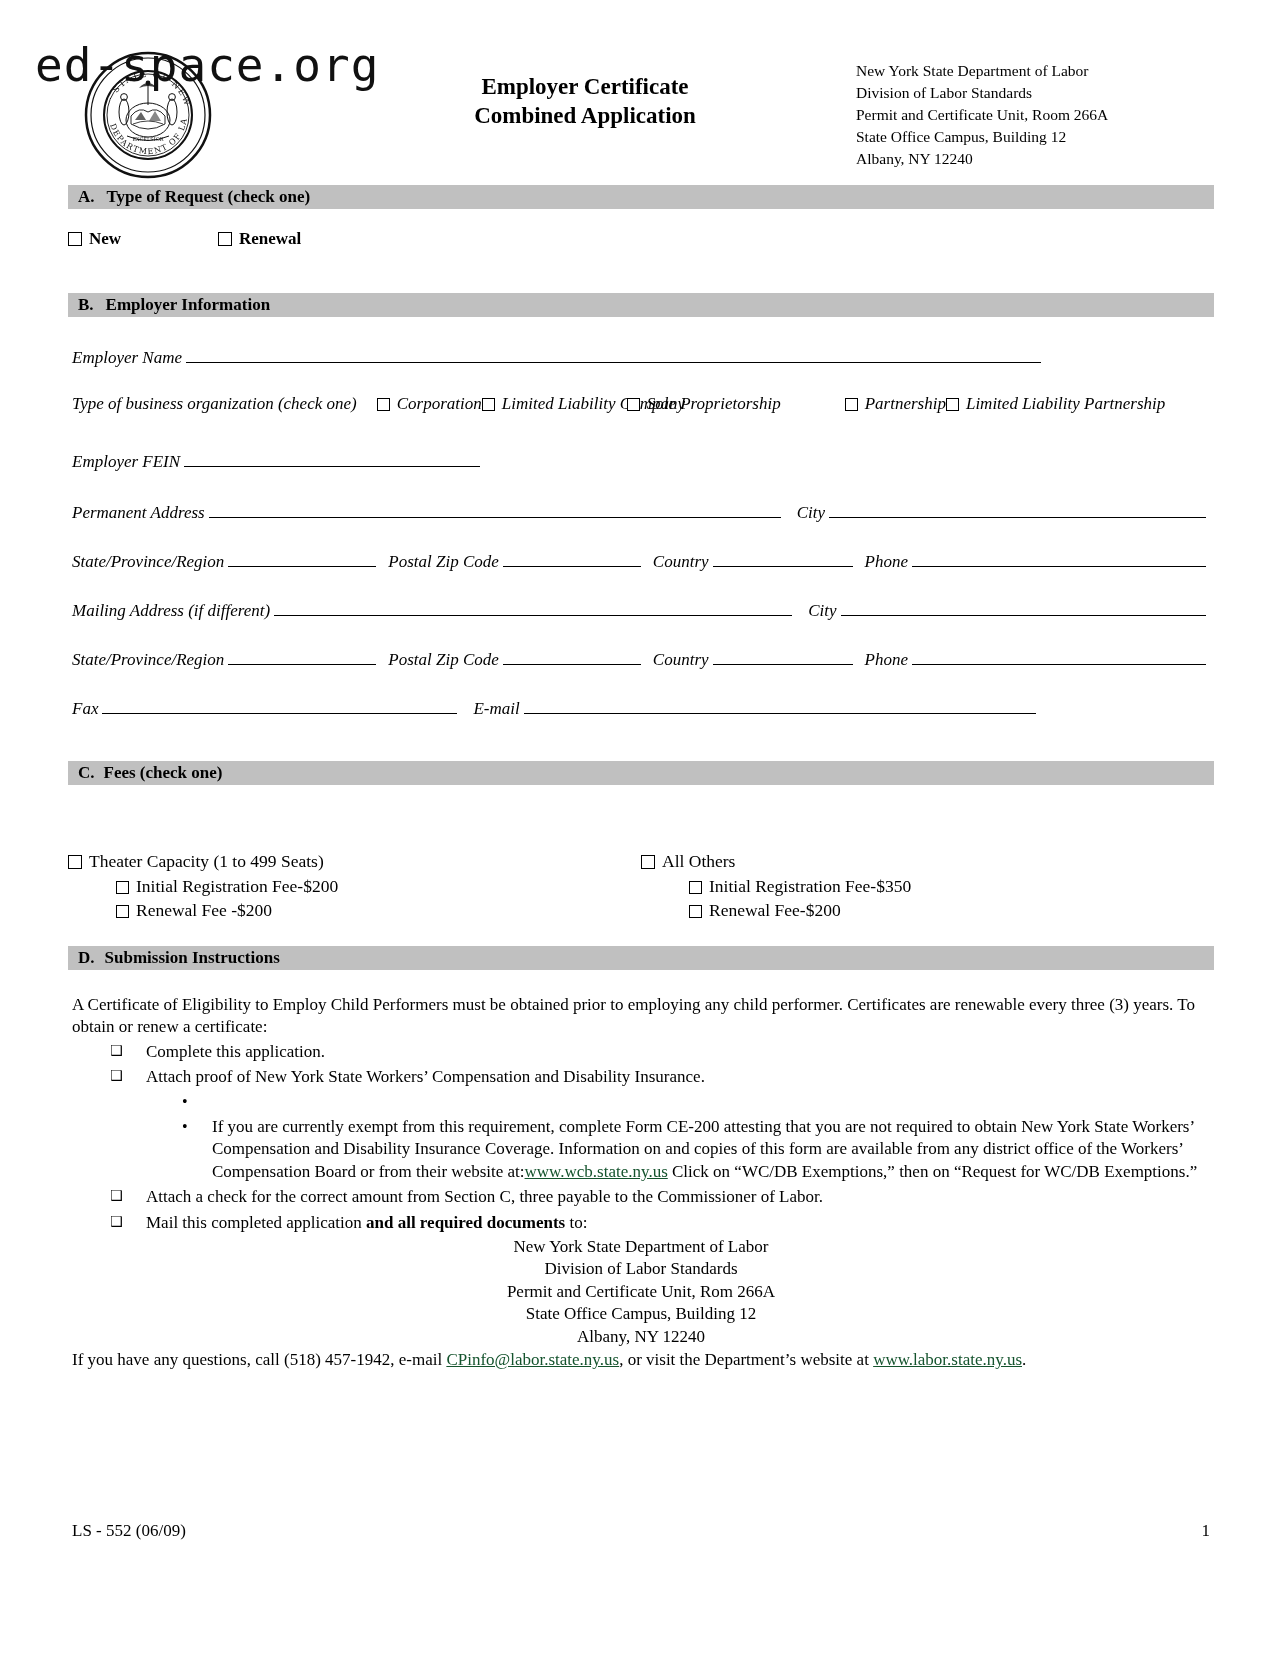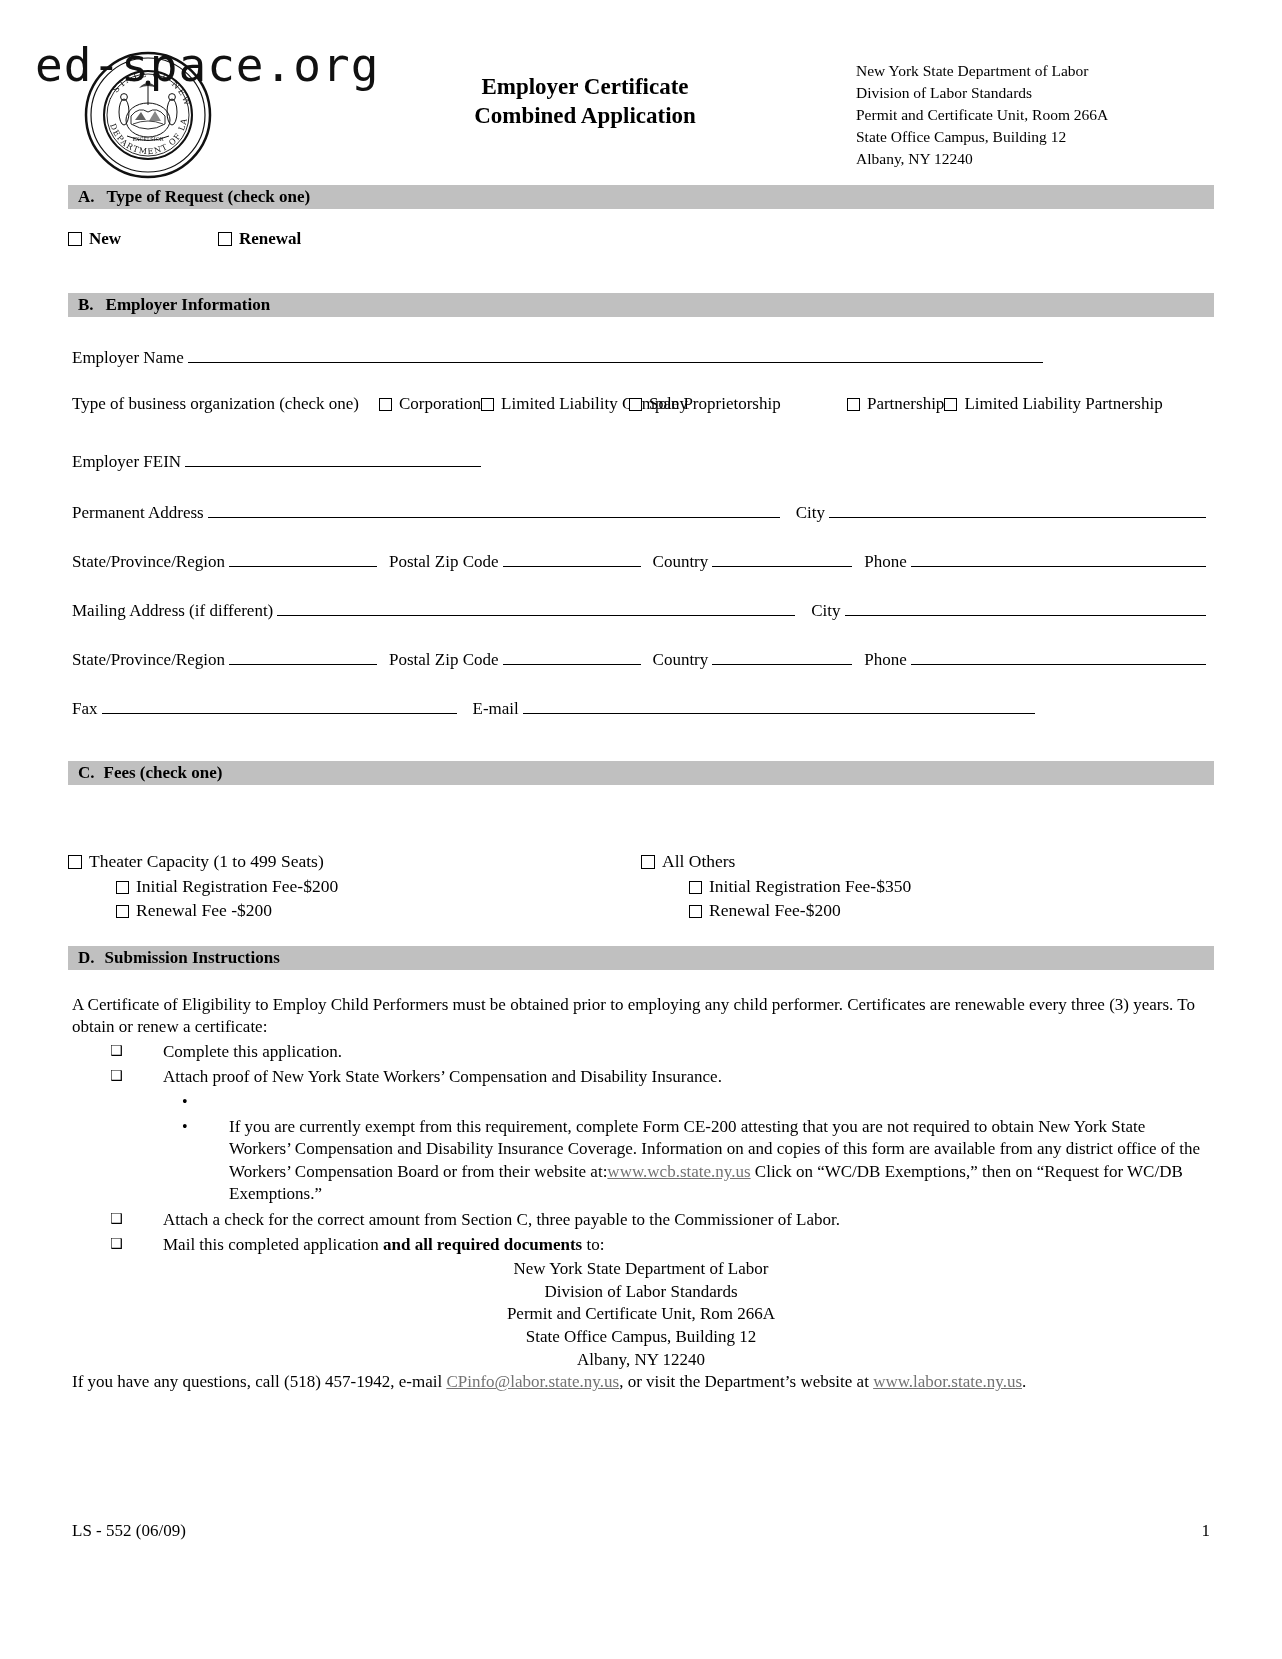--- a/index.html
+++ b/index.html
@@ -83,23 +83,23 @@
   .fees .head{margin-bottom:4px;margin-top:40px;}
   .fees .sub{margin-left:48px;margin-bottom:3px;}
 
   
   .para{font-size:17px;line-height:1.3;text-align:left;}
   .chk-list{margin-top:2px;}
   .chk-item{display:flex;font-size:17px;line-height:1.3;margin-top:3px;}
   .chk-glyph{flex:0 0 36px;padding-left:38px;font-family:"DejaVu Sans",sans-serif;font-size:14px;}
   .bullet-item{display:flex;font-size:17px;line-height:1.33;margin-top:3px;}
   .bullet-glyph{flex:0 0 30px;padding-left:110px;font-size:16px;}
-  .bullet-text{flex:1 1 auto;margin-left:17px;}
+  .bullet-text{flex:1 1 auto;}
   .addr-center{text-align:center;font-size:17px;line-height:1.33;}
-  a.lnk{color:#737373;text-decoration:underline;}
+  a.lnk{color:#14532d;text-decoration:underline;}
 
   .footer{
     position:absolute;left:72px;right:72px;bottom:118px;
     display:flex;justify-content:space-between;font-size:17px;
   }
 </style>
 </head>
 <body>
 
 <div class="page">
@@ -170,21 +170,21 @@
       </div>
     </div>
   </div>
 
   <div style="padding:44px 68px 0 68px;box-sizing:border-box;">
     <div class="bar">
       <span class="ltr">B.</span>
       <span class="ttl" style="margin-left:12px;">Employer Information</span>
     </div>
 
-    <div style="padding:0 4px;">
+    <div style="padding:0 4px;font-style:italic;">
 
       <div class="row" style="margin-top:28px;">
         <span class="lbl">Employer Name</span>
         <span class="line" style="max-width:855px;"></span>
       </div>
 
       <div class="orgrow" style="margin-top:26px;">
         <span class="lbl" style="margin-right:20px;">Type of business organization (check one)</span>
         <div class="orgcol" style="width:250px;">
           <div class="oitem">

